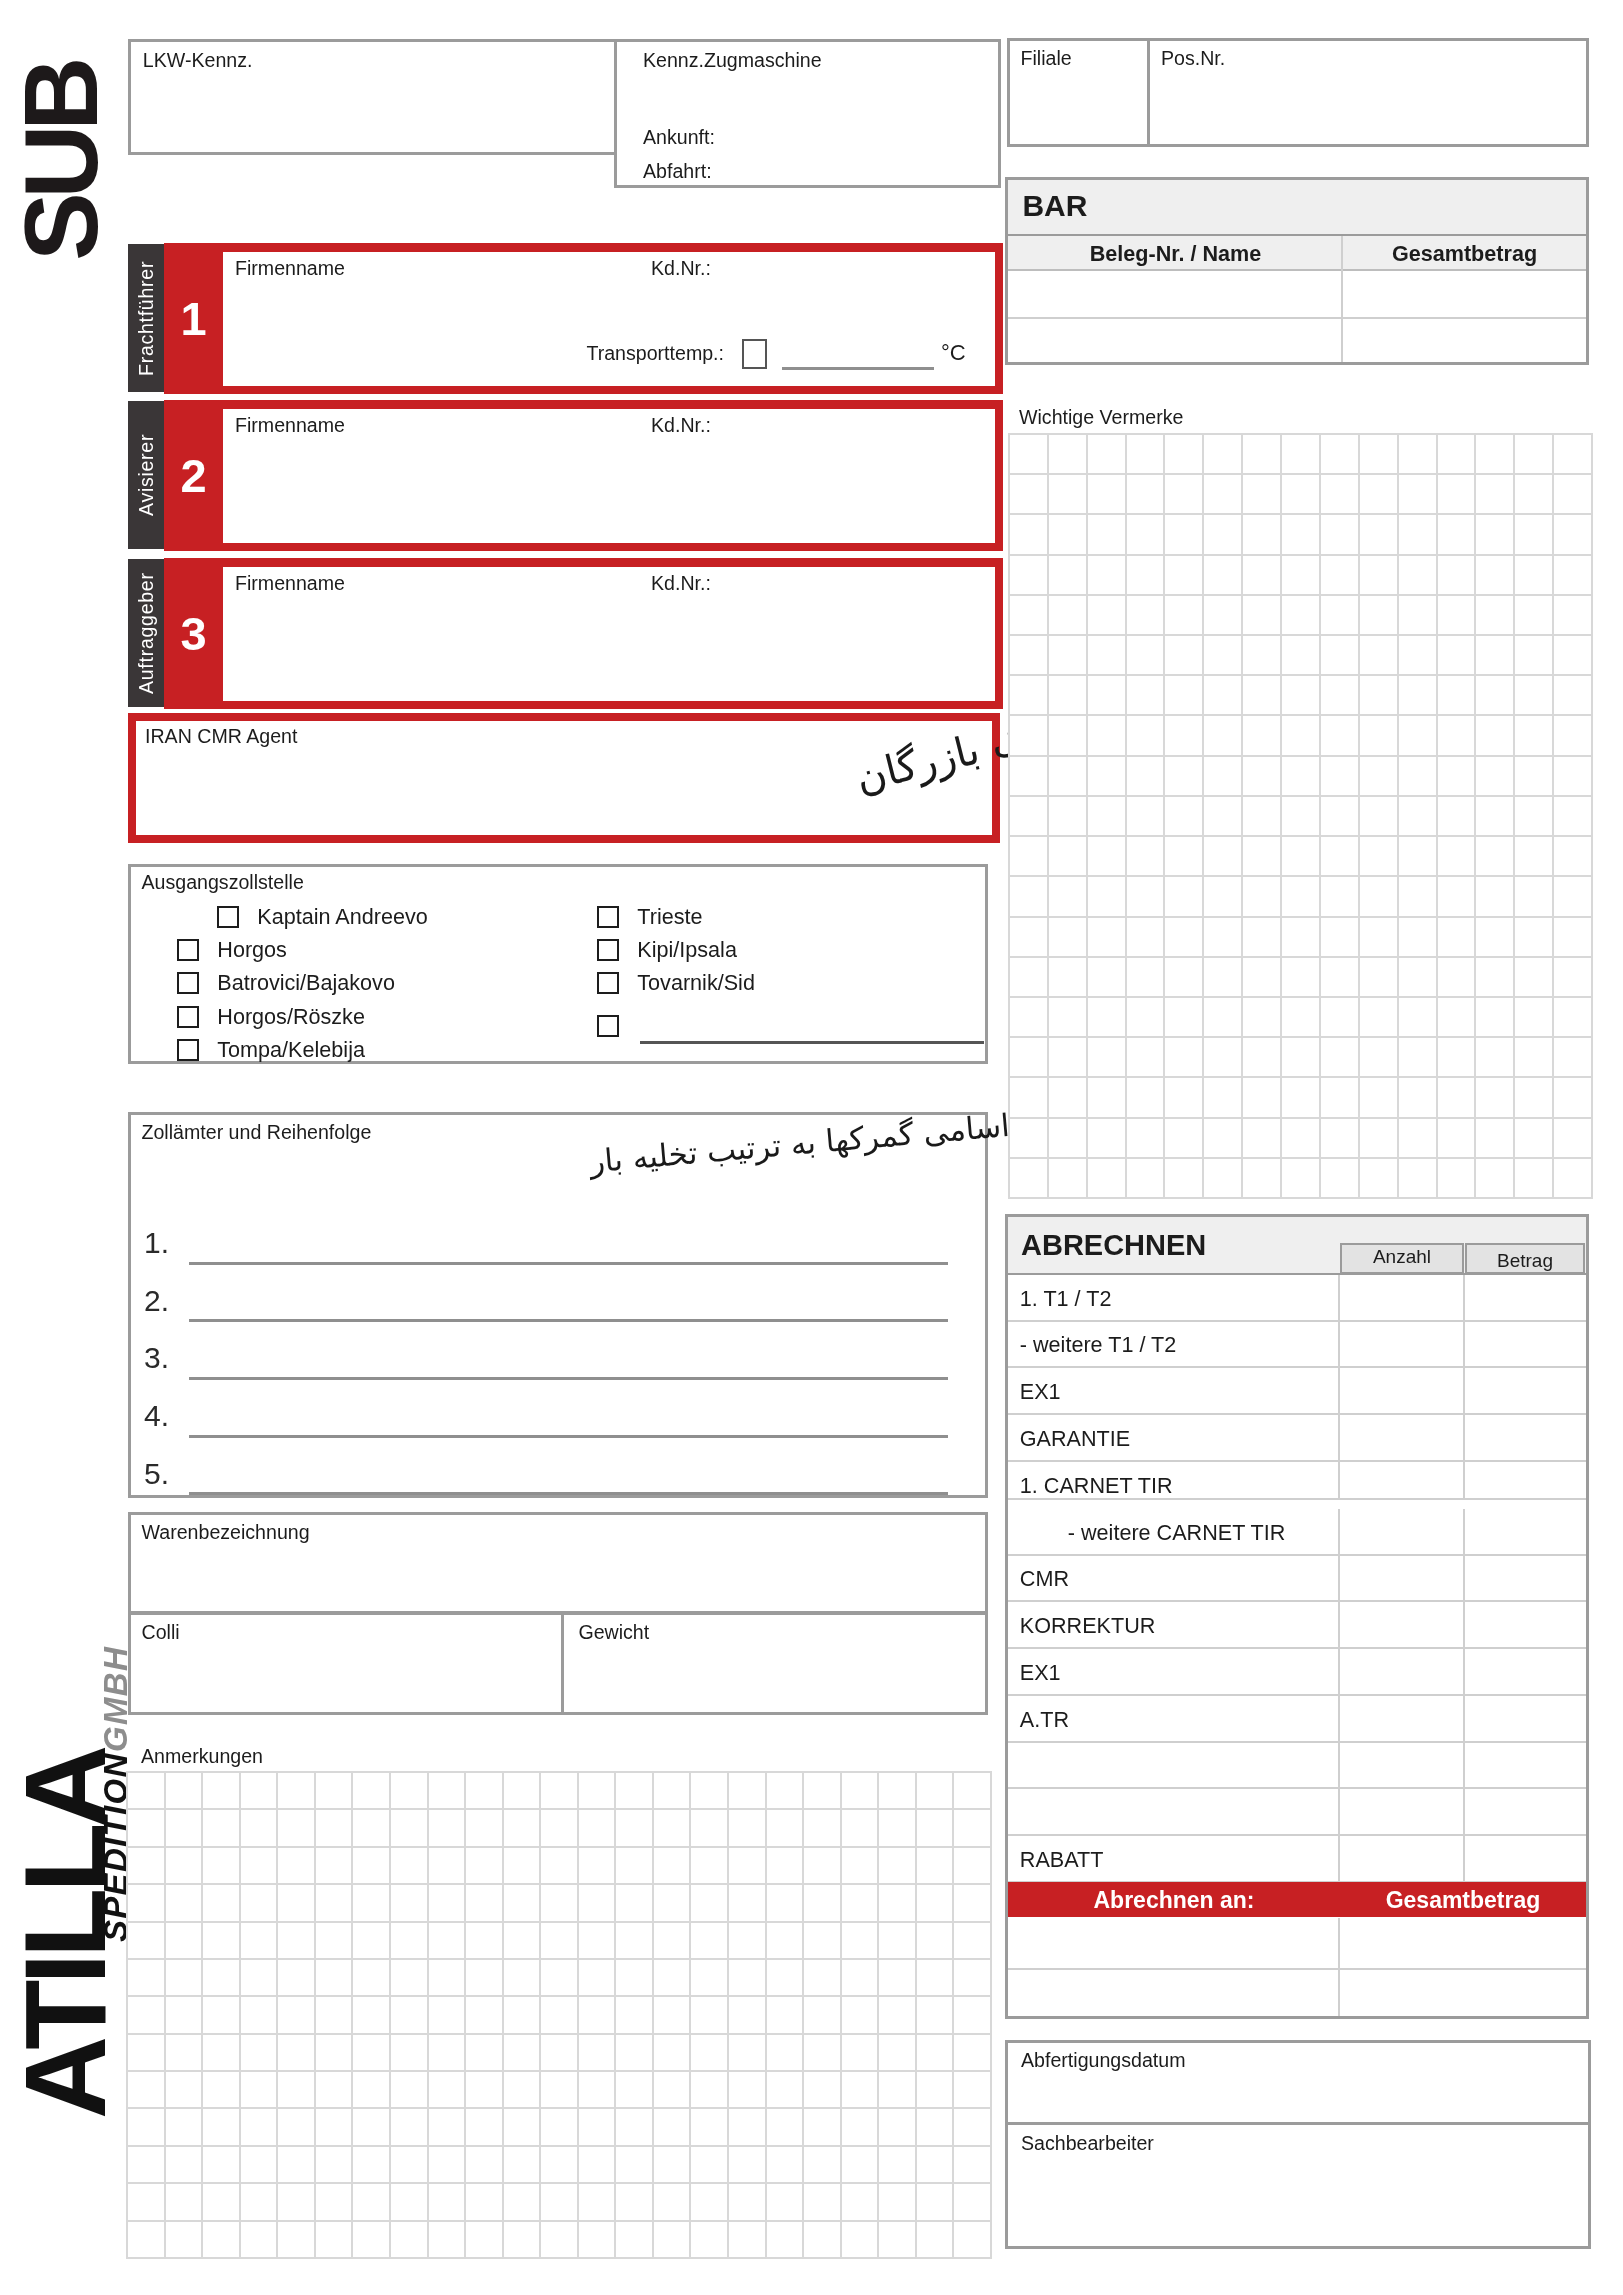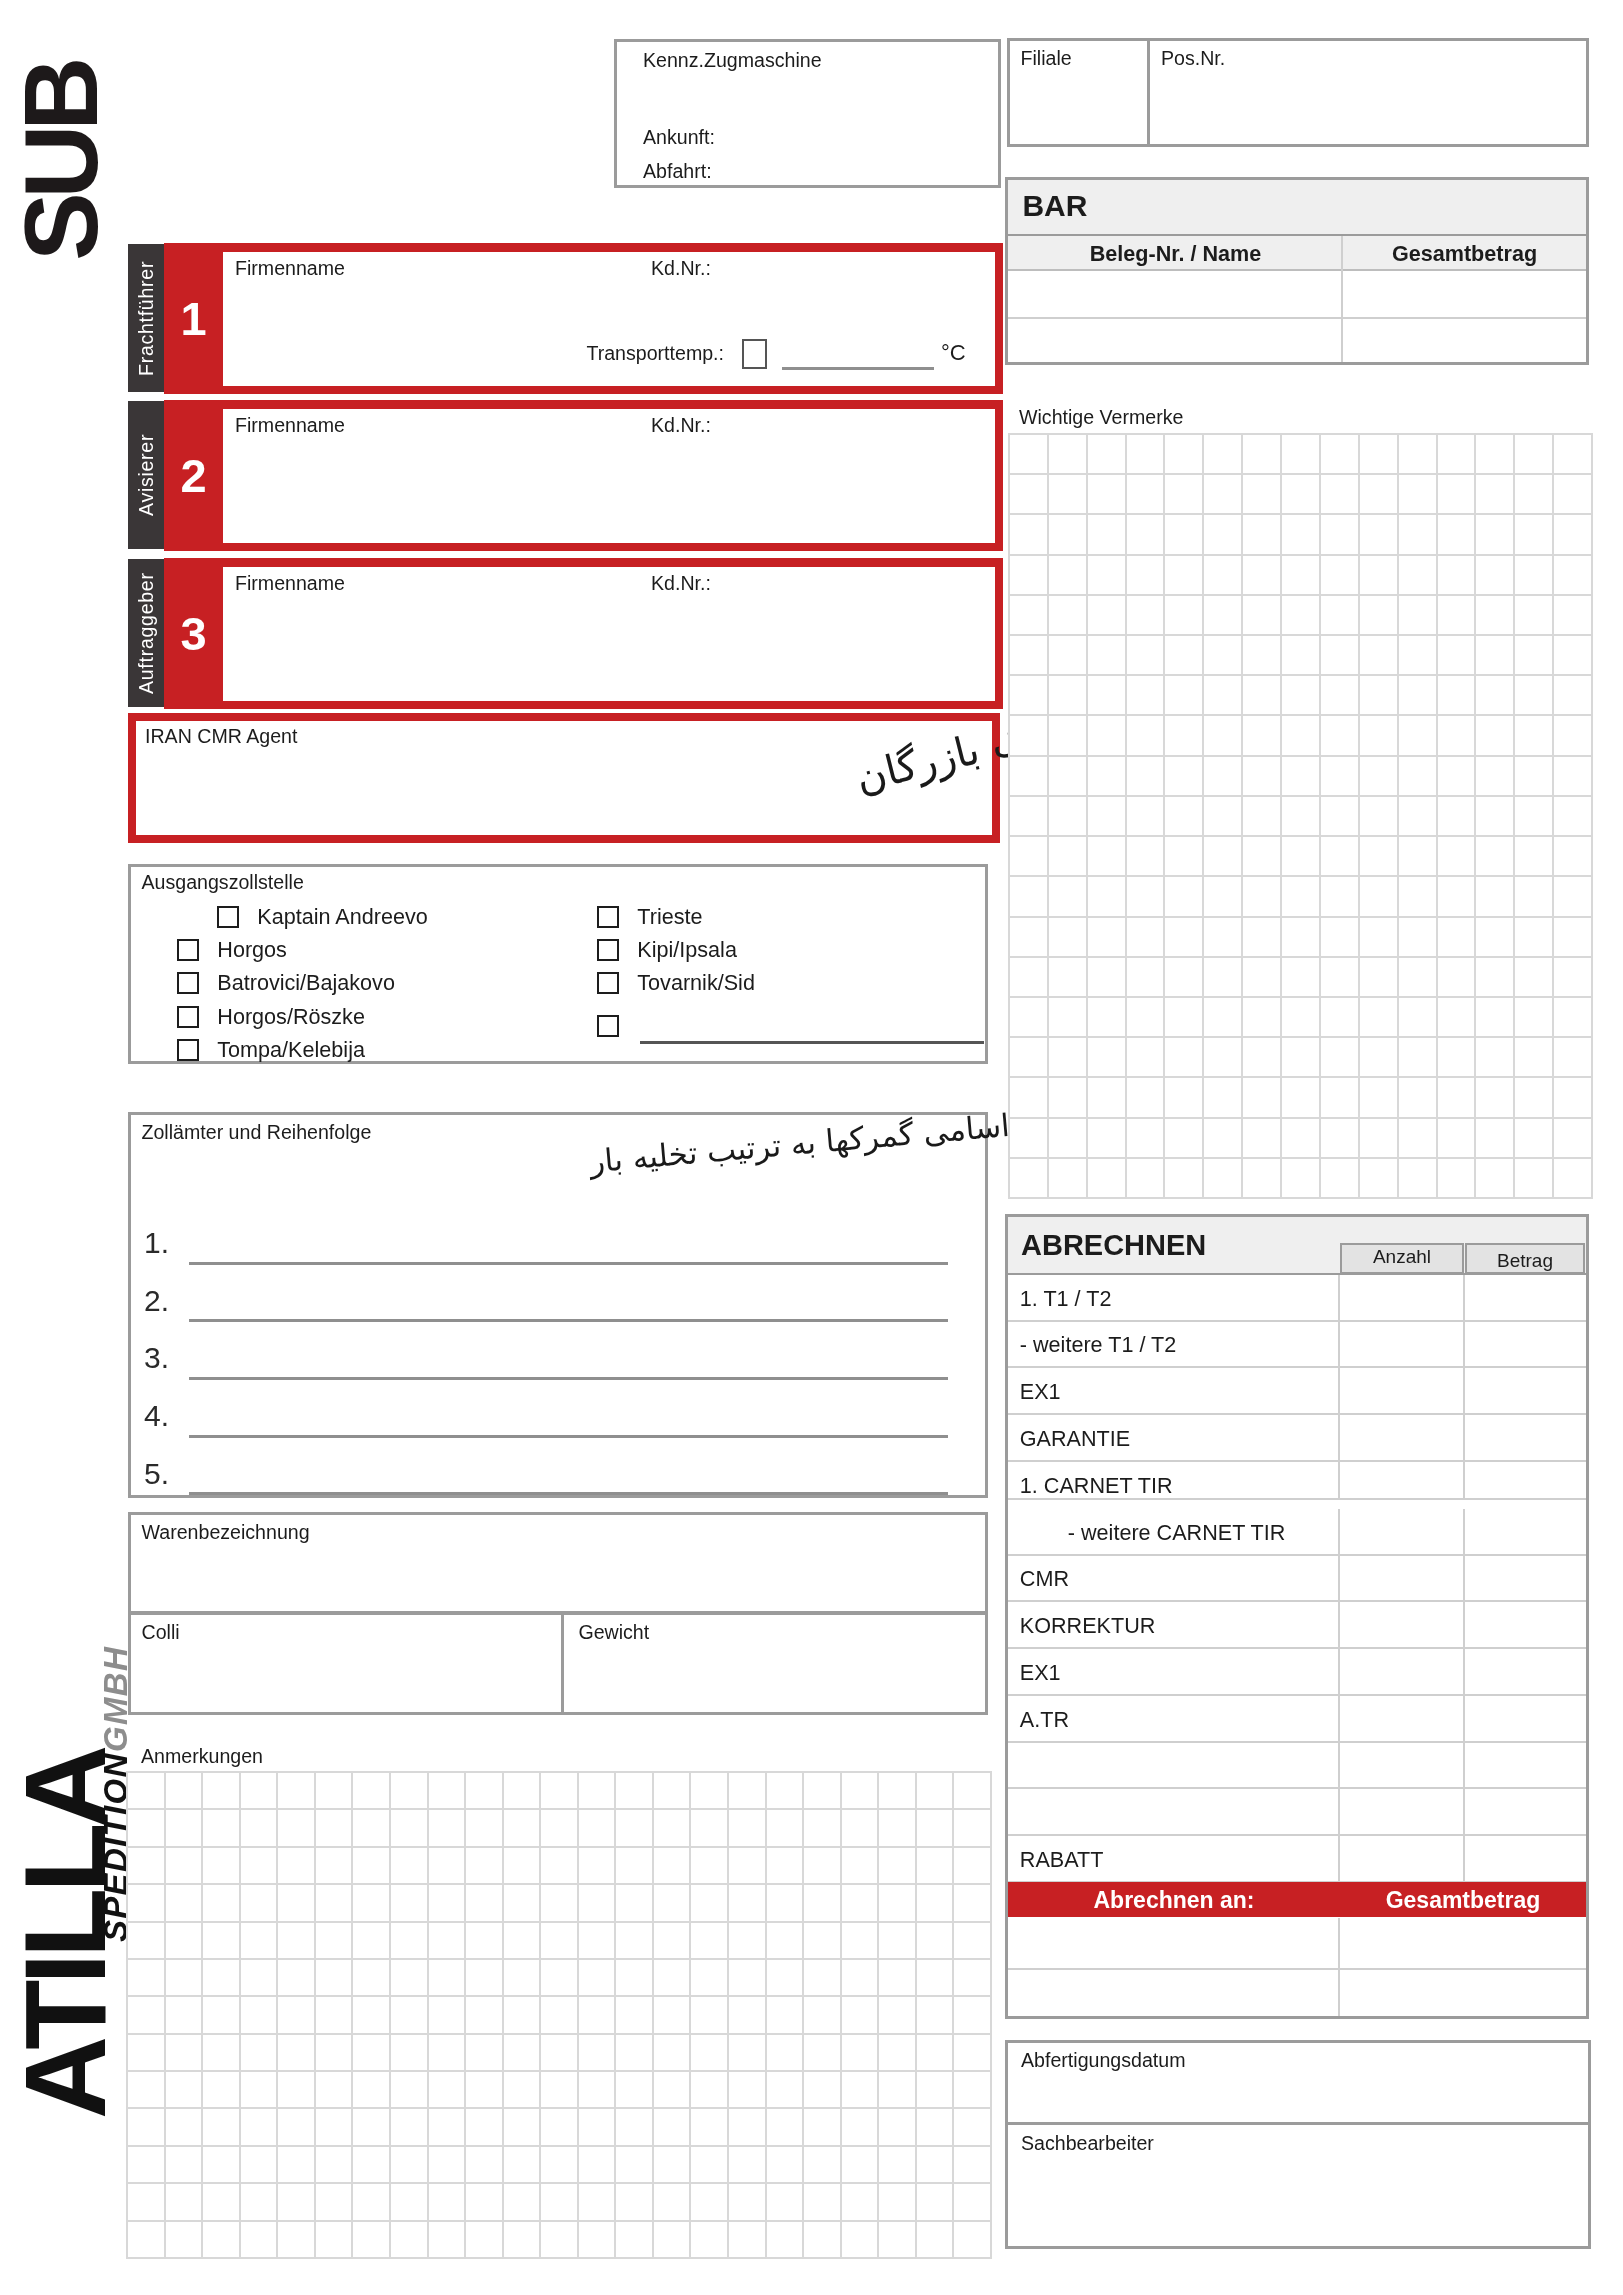--- a/index.html
+++ b/index.html
@@ -48,20 +48,23 @@
 
 <div id="page">
 
   <div class="abs vert" id="sub-logo">SUB</div>
   <div class="abs vert" id="atilla-logo">ATILLA</div>
   <div class="abs vert" id="sped-logo">
       <span>SPEDITION </span>
       <span class="gmbh">GMBH</span>
     </div>
 
+  <div class="gbox" style="left:128px;top:39px;width:491px;height:116px;">
+    <div class="label" style="position:absolute;left:11.8px;top:7.9px;">LKW-Kennz.</div>
+  </div>
   <div class="gbox" style="left:614px;top:39px;width:387px;height:149px;">
     <div class="label" style="position:absolute;left:26px;top:7.9px;">Kennz.Zugmaschine</div>
     <div class="label" style="position:absolute;left:26px;top:85px;">Ankunft:</div>
     <div class="label" style="position:absolute;left:26px;top:119px;">Abfahrt:</div>
   </div>
 
   <div class="gbox" style="left:1007px;top:38px;width:582px;height:109px;">
     <div style="position:absolute;left:137px;top:0;bottom:0;width:2.6px;background:#9b9b9b;"></div>
     <div class="label" style="position:absolute;left:10.5px;top:6.5px;">Filiale</div>
     <div class="label" style="position:absolute;left:151px;top:6.5px;">Pos.Nr.</div>

